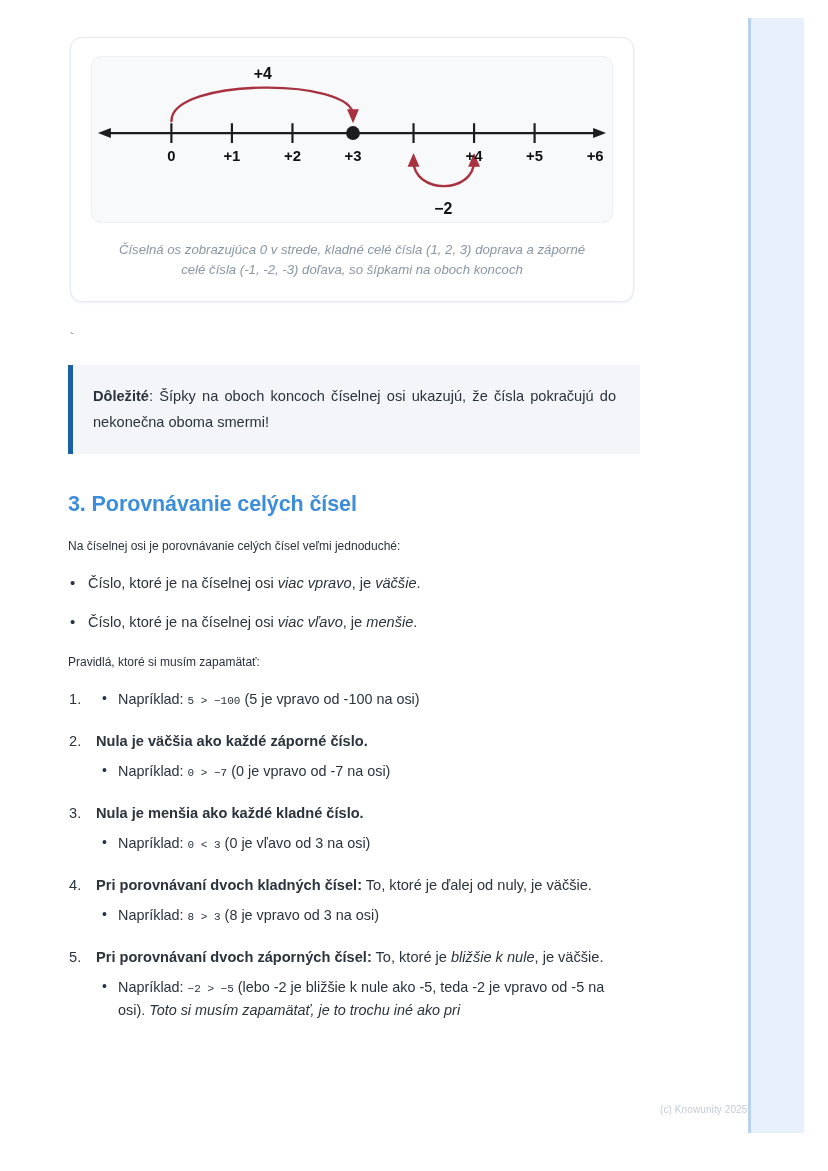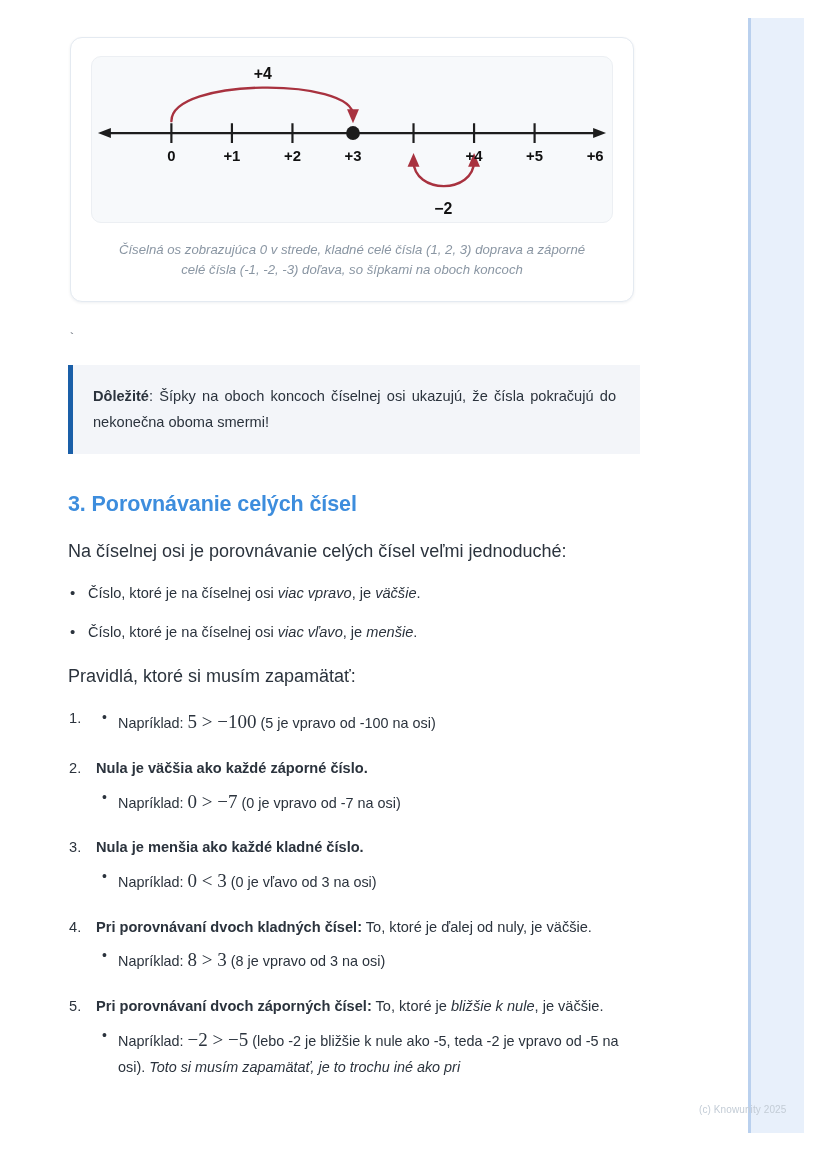--- a/index.html
+++ b/index.html
@@ -103,21 +103,21 @@
     margin: 37px 0 0 68px;
     font-size: 21.5px;
     line-height: 1.3;
     font-weight: bold;
     color: #3d8ddd;
     letter-spacing: -0.1px;
   }
   p.body-text {
     margin: 18px 0 0 68px;
     width: 580px;
-    font-size: 18px;
+    font-size: 12px;
     line-height: 1.6;
     color: #2b333d;
   }
 
   ul.plain-list {
     margin: 16px 0 0 0;
     padding: 0 0 0 88px;
     list-style: none;
   }
   ul.plain-list > li {
@@ -174,28 +174,28 @@
   ol.rules-list ul.example-list > li::before {
     content: "\2022";
     position: absolute;
     left: -16px;
     top: -1px;
     font-size: 14px;
   }
 
   em, .ital { font-style: italic; }
   .math {
-    font-family: Liberation Serif, serif;
-    font-size: 19px;
+    font-family: Liberation Mono, monospace;
+    font-size: 11px;
   }
 
   
   .watermark {
     position: absolute;
-    left: 699px;
+    left: 660px;
     top: 1104px;
     font-size: 10px;
     color: #c3ccd6;
     white-space: nowrap;
     letter-spacing: 0.1px;
   }
 </style>
 </head>
 <body>
 

